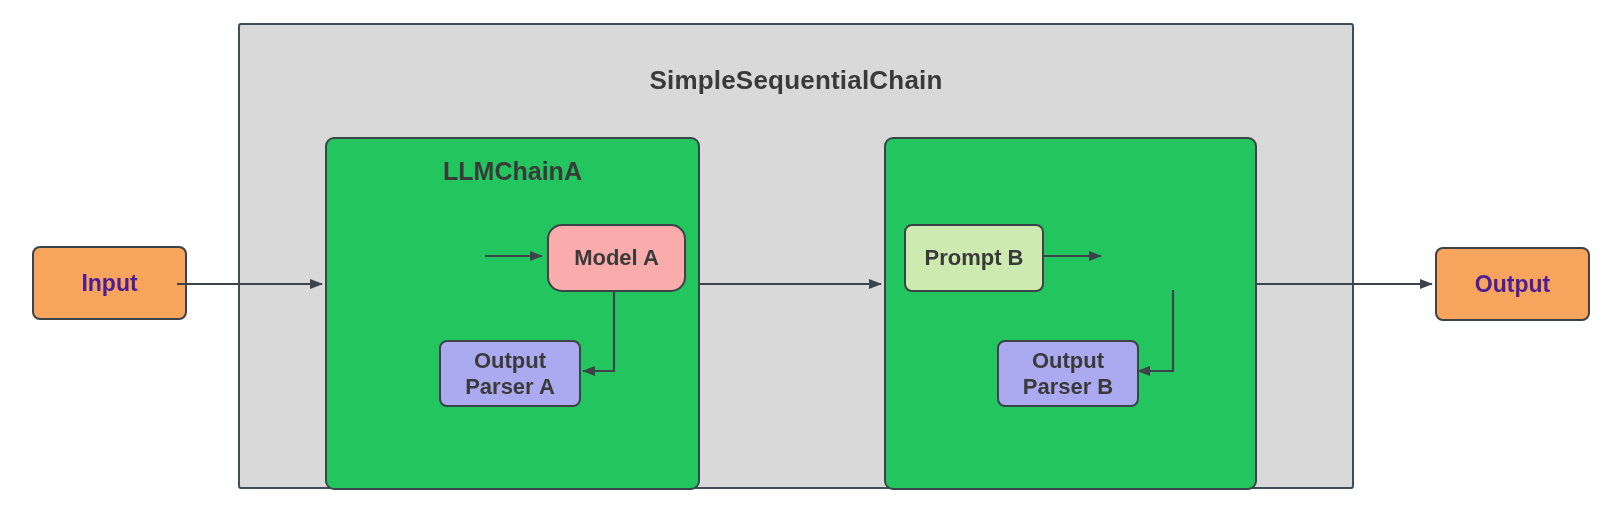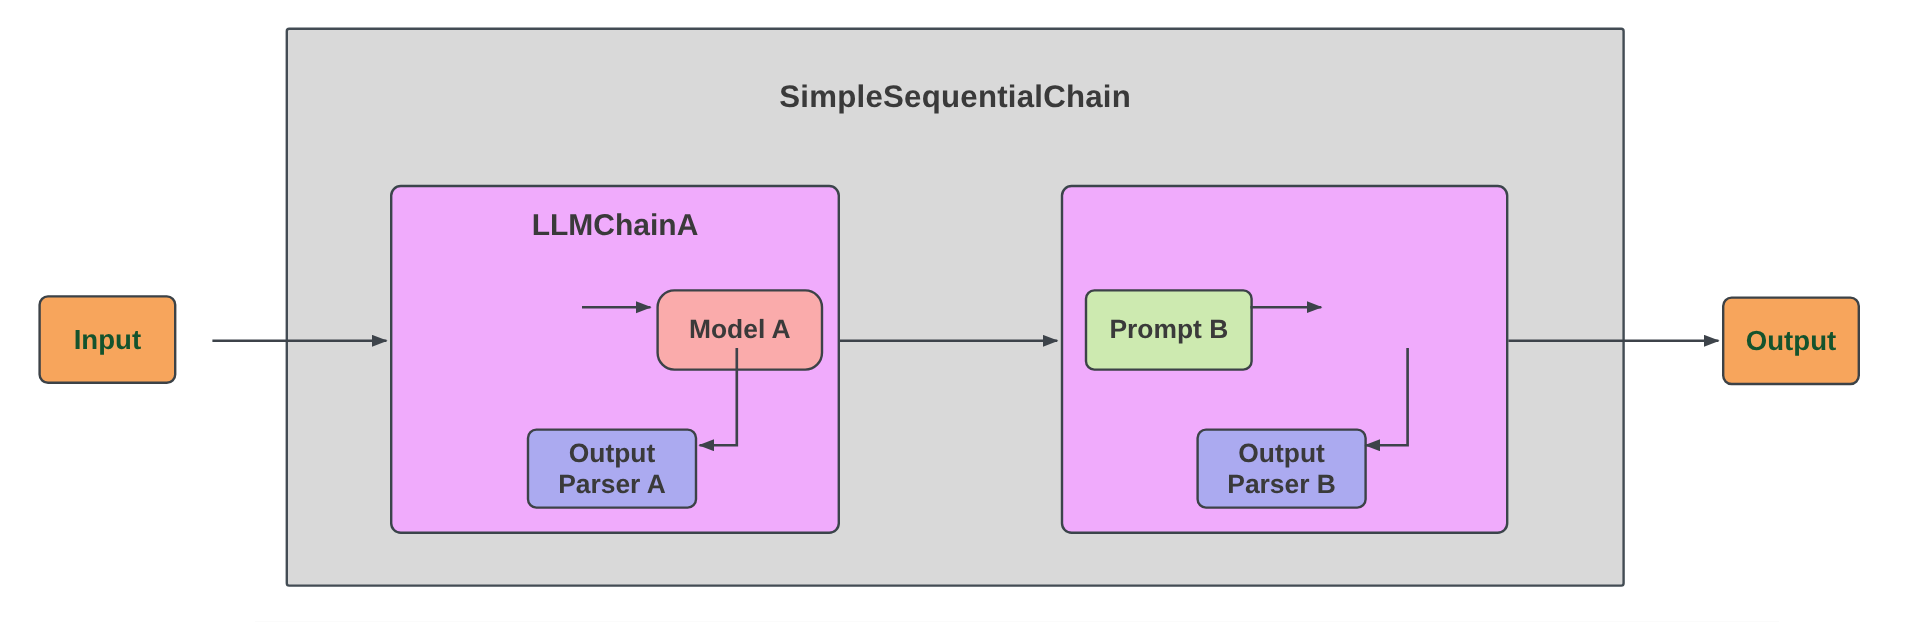--- a/index.html
+++ b/index.html
@@ -31,23 +31,23 @@
     top: 20px;
     text-align: center;
     font-size: 26px;
     font-weight: bold;
     color: #3a3a3a;
     letter-spacing: 0.2px;
     margin-top: 20px;
   }
   .chain-box {
     position: absolute;
-    top: 154px;
-    width: 375px; height: 291px;
-    background: #f0abfc;
+    top: 137px;
+    width: 375px; height: 353px;
+    background: #22c55e;
     border: 2.5px solid #3b444b;
     border-radius: 9px;
     box-sizing: border-box;
     z-index: 2;
   }
   .chain-a { left: 325px; }
   .chain-b { left: 884px; width: 373px; }
   .chain-title {
     position: absolute;
     left: 0; right: 0;
@@ -77,31 +77,31 @@
   .node-model   { background: #faabab; width: 139px; height: 68px; top: 85px; }
   .node-parser  { background: #abaaf0; width: 142px; height: 67px; top: 201px; }
   .chain-a .node-prompt { left: 20px; }
   .chain-a .node-model  { left: 220px; border-radius: 15px; }
   .chain-a .node-parser { left: 112px; }
   .chain-b .node-prompt { left: 18px; }
   .chain-b .node-model  { left: 220px; }
   .chain-b .node-parser { left: 111px; }
   .io-box {
     position: absolute;
-    width: 115px; height: 74px;
+    width: 155px; height: 74px;
     background: #f7a55c;
     border: 2.5px solid #3c4247;
     border-radius: 8px;
     box-sizing: border-box;
     display: flex;
     align-items: center;
     justify-content: center;
     font-size: 23px;
     font-weight: bold;
-    color: #14532d;
+    color: #4c1d95;
     z-index: 3;
   }
   .io-input  { left: 32px;   top: 246px; }
   .io-output { left: 1435px; top: 247px; }
   .arrow-layer {
     position: absolute;
     left: 0; top: 0;
     width: 1606px; height: 518px;
     z-index: 5;
     pointer-events: none;

